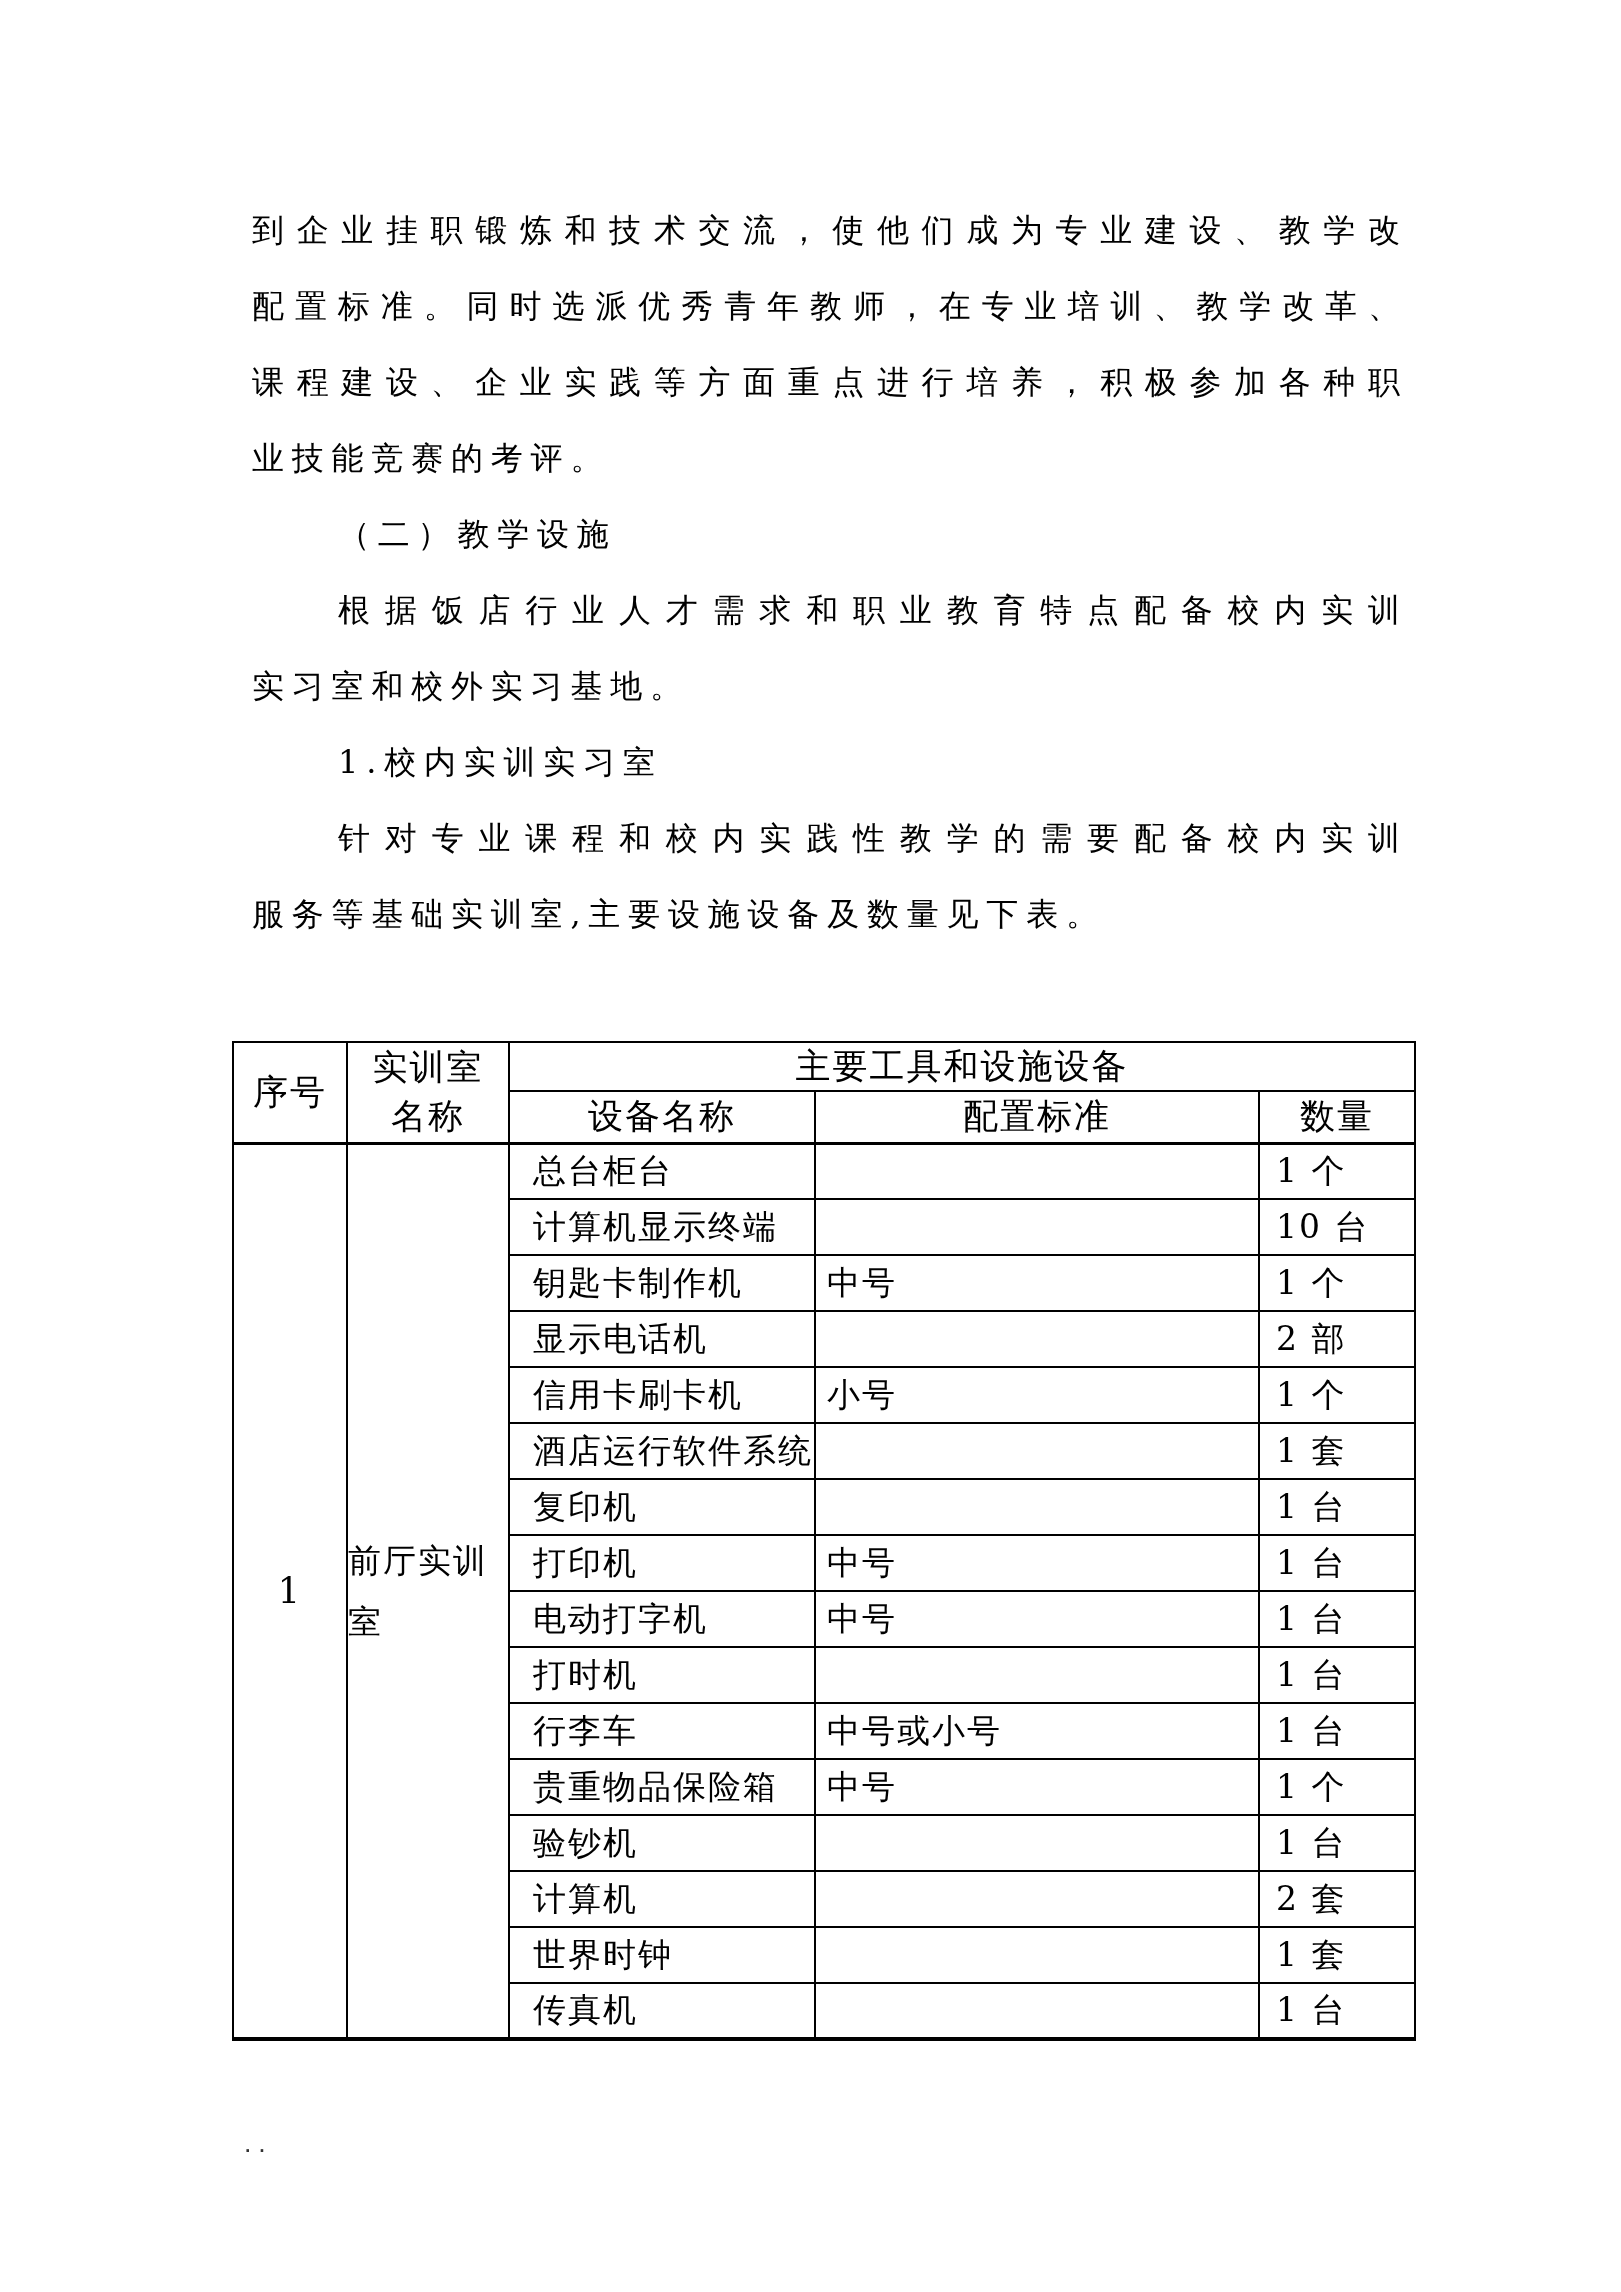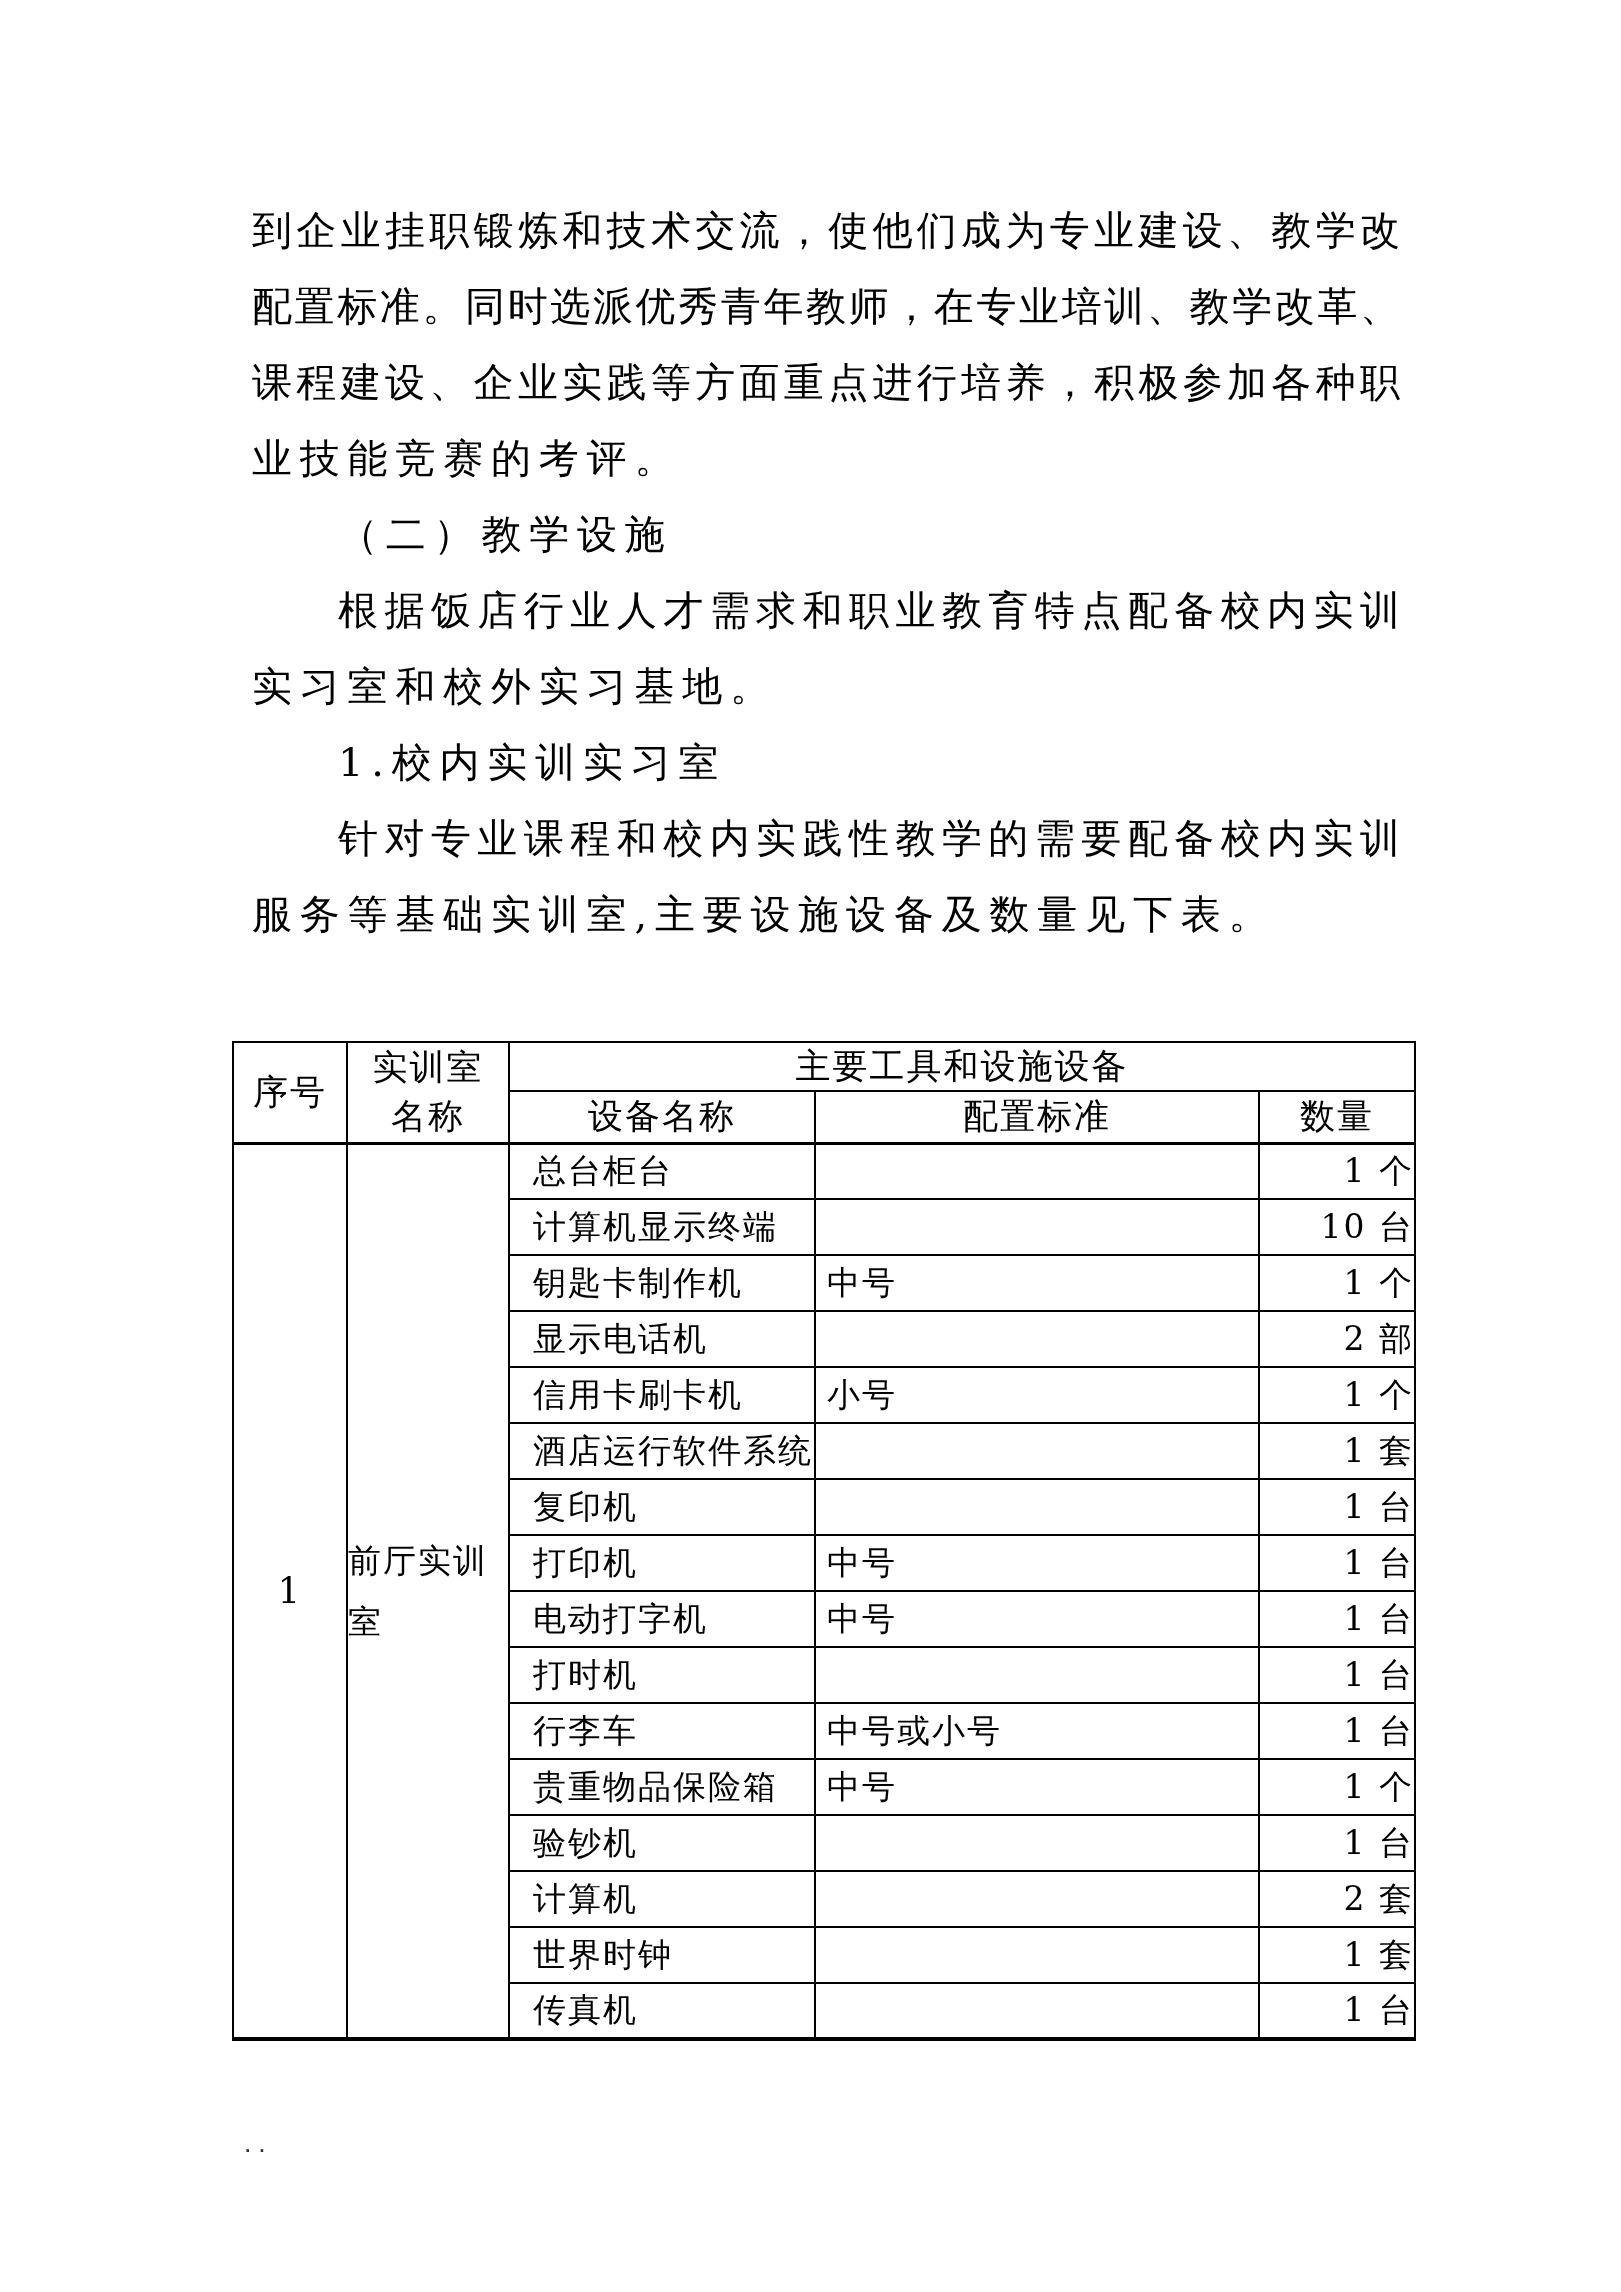--- a/index.html
+++ b/index.html
@@ -7,21 +7,21 @@
     position:relative;
     width:1621px;height:2293px;
     background:#ffffff;color:#000000;
     font-family:"DejaVu Serif","Liberation Serif",serif;
     overflow:hidden;
   }
   
   .textblock{position:absolute;left:252px;top:192px;width:1150px;}
   .tline{
     height:76px;line-height:76px;
-    font-size:40px;letter-spacing:7.8px;
+    font-size:32px;letter-spacing:7.8px;
     white-space:nowrap;
   }
   .tline.stretch{
     letter-spacing:2px;
     white-space:normal;
     text-align:justify;
     text-align-last:justify;
     text-justify:inter-character;
   }
   .tline.indent2{text-indent:86px;}
@@ -48,21 +48,21 @@
   .equip th.hdr-span{border-bottom-width:3.9px;}
   .equip tr.data-row{height:56px;}
   .equip tr.data-row td{border-top-width:2.9px;border-bottom-width:2.9px;}
   .equip tr.data-row:last-child td{border-bottom-width:4.9px;}
   .equip td.seq-cell{text-align:center;font-size:35px;}
   .equip td.room-cell{font-size:33px;}
   .equip td.room-cell div{line-height:61px;}
   .equip th.room-hdr div{line-height:49px;}
   .equip td.device-cell{text-align:left;padding-left:23px;}
   .equip td.standard-cell{text-align:left;padding-left:11px;}
-  .equip td.quantity-cell{text-align:right;padding-left:24px;}
+  .equip td.quantity-cell{text-align:left;padding-left:16px;}
   
   .footer-dots{
     position:absolute;left:243px;top:2137px;
     font-size:15.7px;font-weight:bold;letter-spacing:4.9px;color:#333;
     font-family:"DejaVu Sans Mono","Liberation Mono",monospace;
   }
 </style>
 </head>
 <body>
 

